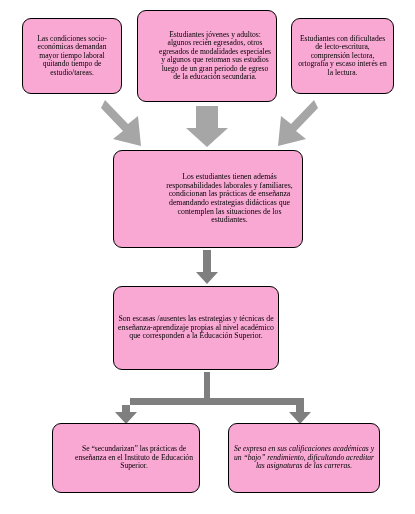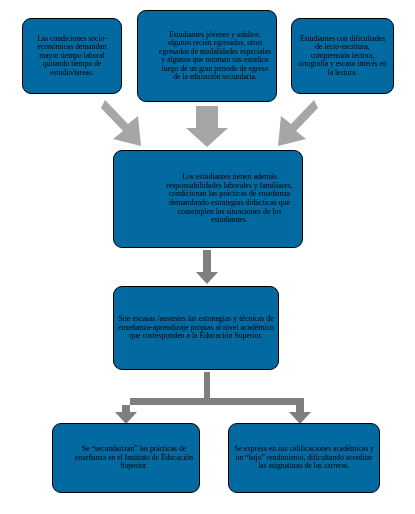--- a/index.html
+++ b/index.html
@@ -20,21 +20,21 @@
     left: 0;
     top: 0;
     width: 415px;
     height: 514px;
   }
   .node {
     position: absolute;
     box-sizing: border-box;
     border: 1px solid #000000;
     border-radius: 9px;
-    background: #0369a1;
+    background: #f9a8d4;
     display: flex;
     align-items: center;
     justify-content: center;
     text-align: center;
     padding: 3px 4px;
     line-height: 1.12;
     font-family: "Liberation Serif", serif;
   }
   .node span {
     display: block;
@@ -66,20 +66,21 @@
     font-size: 7.8px;
   }
   #box-secundarizan {
     left: 52px;  top: 423px; width: 148px; height: 70px;
     font-size: 7.6px;
     padding-left: 20px;
   }
   #box-calificaciones {
     left: 228px; top: 423px; width: 152px; height: 70px;
     font-size: 7.6px;
+    font-style: italic;
   }
 
   svg.arrows {
     position: absolute;
     left: 0; top: 0;
     width: 415px;
     height: 514px;
     pointer-events: none;
   }
   .fat-arrow { fill: #a6a6a6; }

